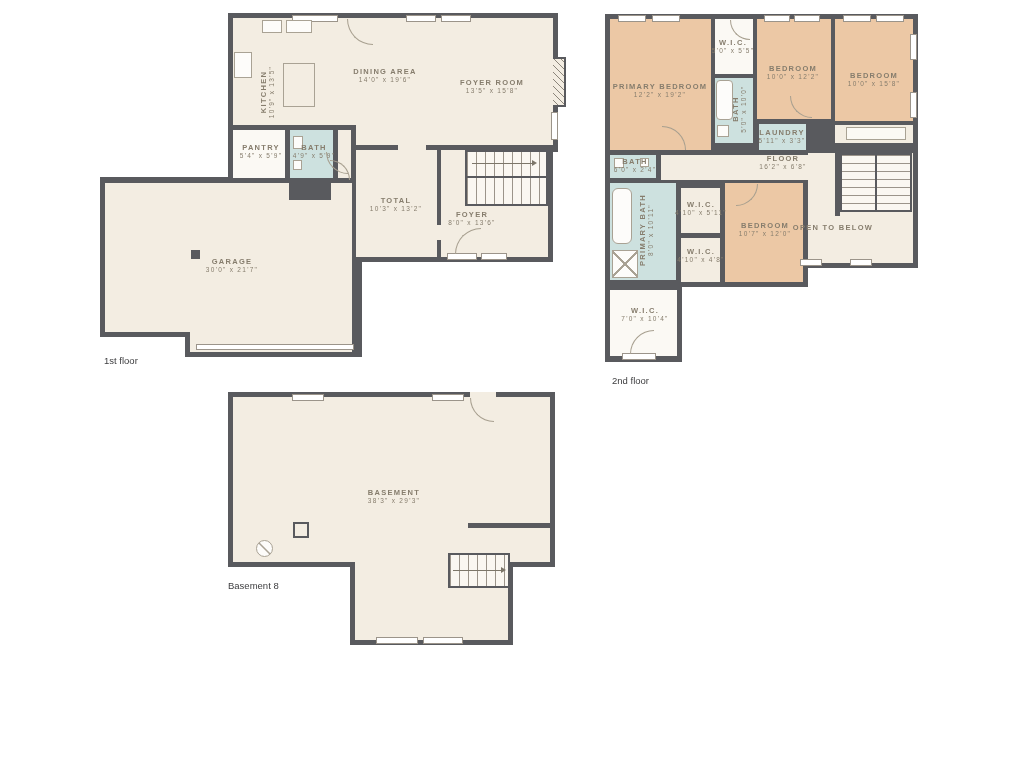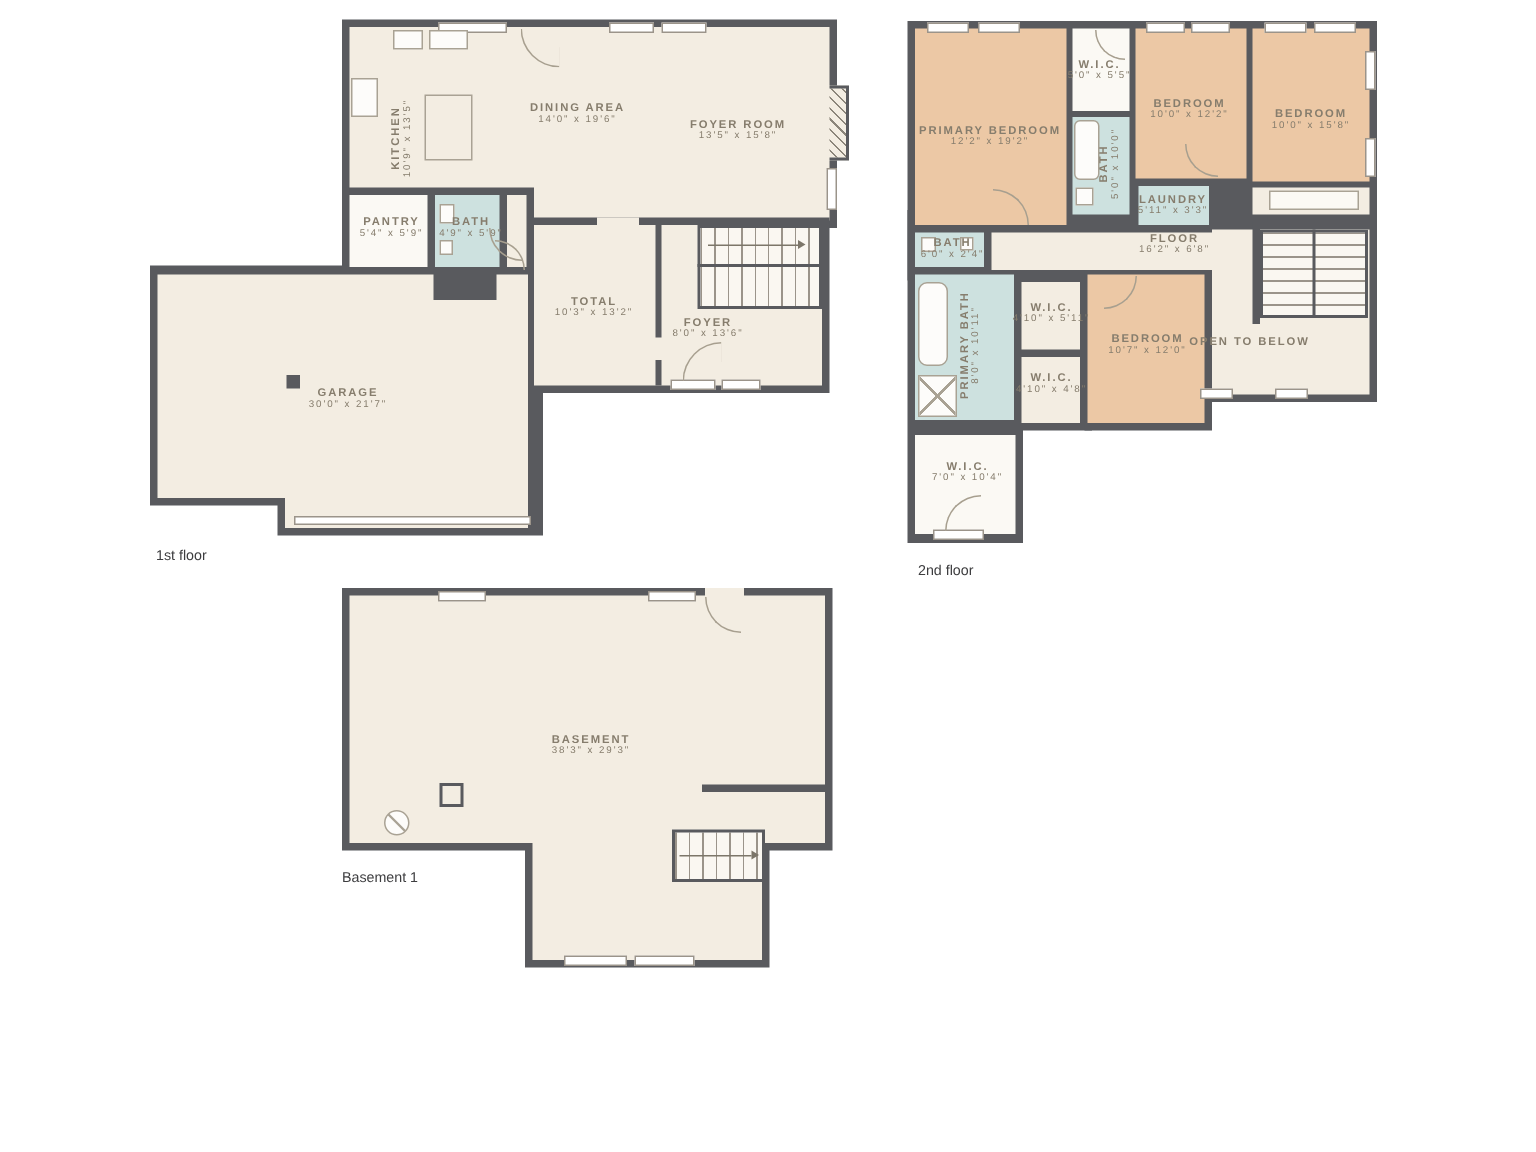--- a/index.html
+++ b/index.html
@@ -120,21 +120,21 @@
       <span class="rd">10'3" x 13'2"</span>
     </div>
     <div class="rlabel" style="left:472px;top:219px;">
       <span class="rn">FOYER</span>
       <span class="rd">8'0" x 13'6"</span>
     </div>
     <div class="rlabel" style="left:232px;top:266px;">
       <span class="rn">GARAGE</span>
       <span class="rd">30'0" x 21'7"</span>
     </div>
-    <div class="ftag" style="left:104px;top:365px;">1st floor</div>
+    <div class="ftag" style="left:104px;top:355px;">1st floor</div>
   </div>
 
   <div class="abs" style="left:0;top:0;width:1024px;height:400px;">
 
     <div class="wall" style="left:605px;top:14px;width:313px;height:134px;"></div>
     <div class="wall" style="left:605px;top:140px;width:240px;height:47px;"></div>
     <div class="wall" style="left:605px;top:148px;width:77px;height:214px;"></div>
     <div class="wall" style="left:678px;top:148px;width:50px;height:139px;"></div>
     <div class="wall" style="left:723px;top:178px;width:85px;height:109px;"></div>
     <div class="wall" style="left:803px;top:148px;width:115px;height:120px;"></div>
@@ -257,19 +257,19 @@
     <div class="fill" style="left:470px;top:392px;width:26px;height:6px;"></div>
     <div class="arc bl" style="left:470px;top:398px;width:24px;height:24px;"></div>
     <div class="win" style="left:292px;top:394px;width:32px;height:7px;"></div>
     <div class="win" style="left:432px;top:394px;width:32px;height:7px;"></div>
     <div class="win" style="left:376px;top:637px;width:42px;height:7px;"></div>
     <div class="win" style="left:423px;top:637px;width:40px;height:7px;"></div>
     <div class="rlabel" style="left:394px;top:497px;">
       <span class="rn">BASEMENT</span>
       <span class="rd">38'3" x 29'3"</span>
     </div>
-    <div class="ftag" style="left:228px;top:580px;">Basement 1</div>
+    <div class="ftag" style="left:228px;top:580px;">Basement 8</div>
   </div>
 
   <div class="summary">
   </div>
 
 </div>
 
 </body></html>

